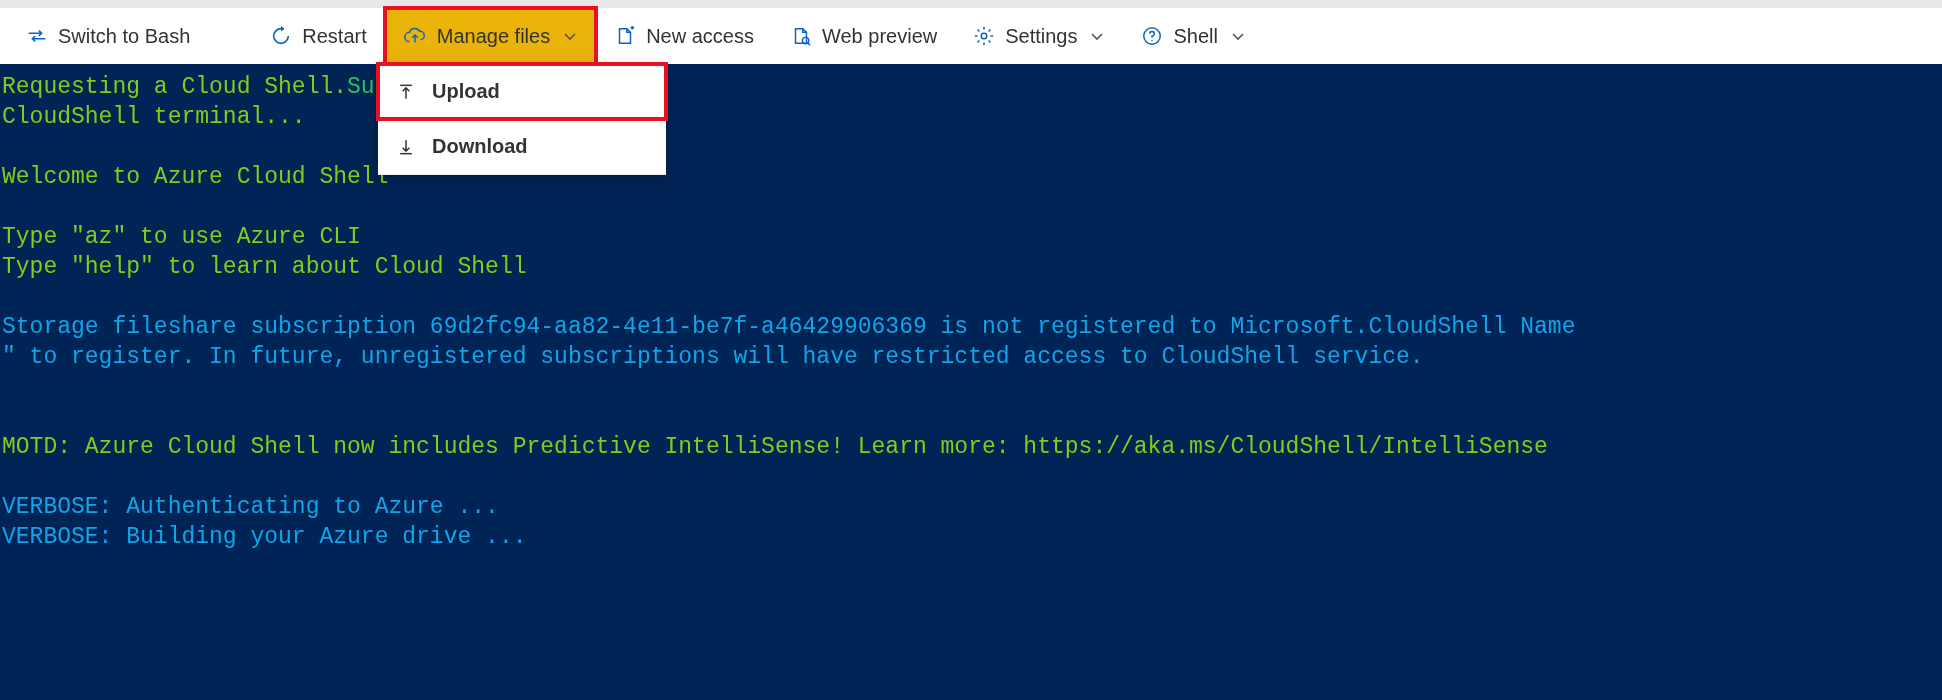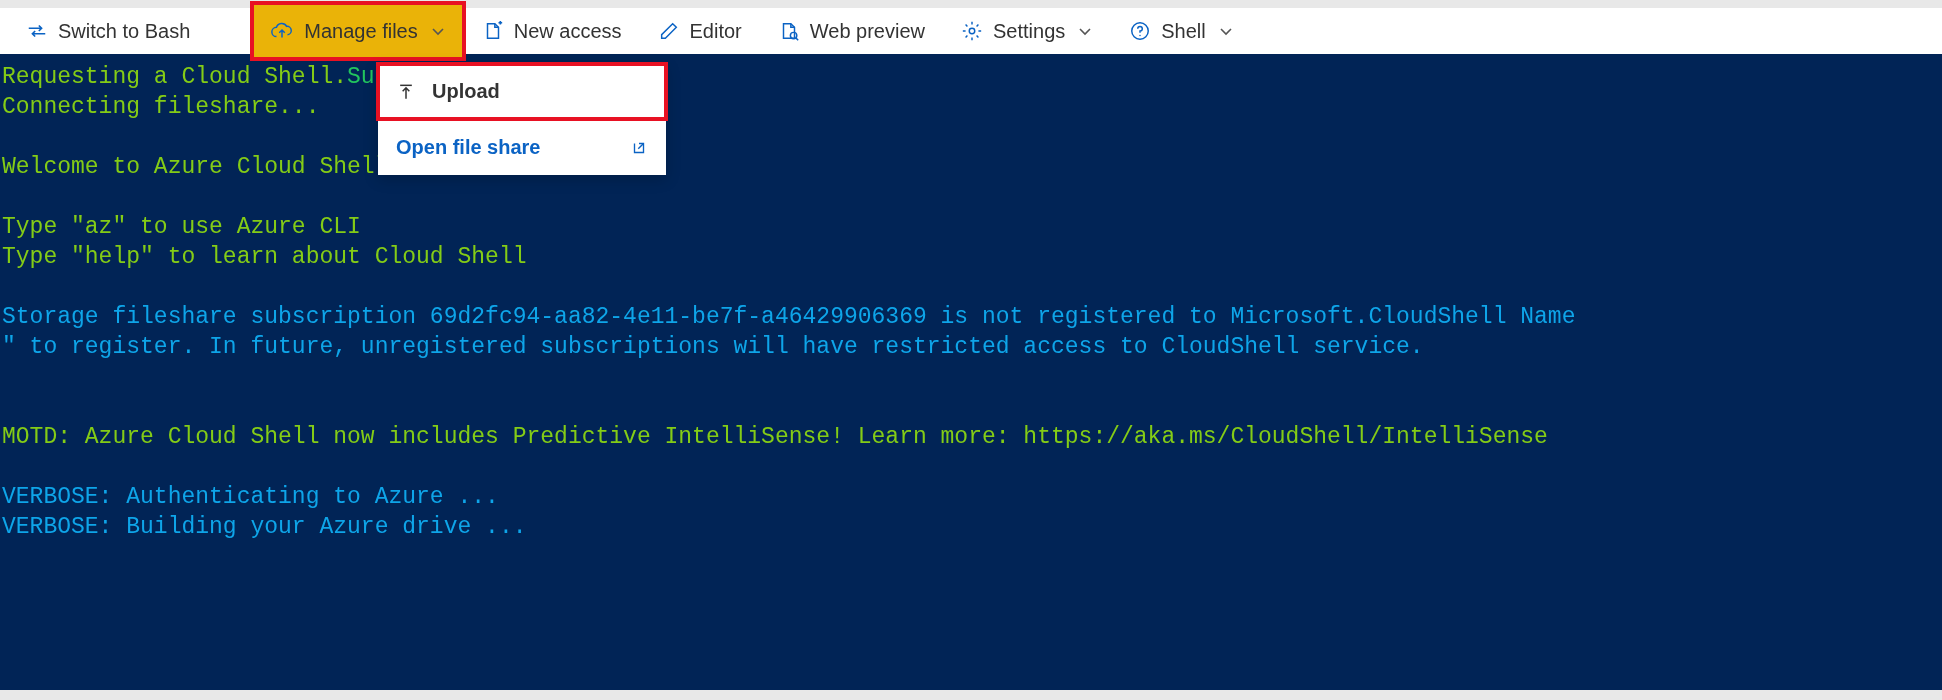--- a/index.html
+++ b/index.html
@@ -9,21 +9,21 @@
     font-size: 18px;
     background: #e8e8e8;
     width: 1942px;
   }
   .top-strip {
     height: 8px;
     background: #e8e8e8;
   }
   .toolbar {
     background: #ffffff;
-    height: 46px;
+    height: 56px;
     display: flex;
     align-items: center;
     padding: 0 8px;
     position: relative;
   }
   .toolbar-btn {
     display: flex;
     align-items: center;
     gap: 10px;
     padding: 0 18px;
@@ -115,20 +115,29 @@
       <svg width="22" height="22" viewBox="0 0 24 24" fill="none" stroke="currentColor" stroke-width="1.8">
         <path d="M3 9 L17 9 M14 6 L17 9 L14 12"></path>
         <path d="M21 15 L7 15 M10 12 L7 15 L10 18"></path>
       </svg>
     </span>
     <span>Switch to Bash</span>
   </div>
 
   <div class="gap"></div>
 
+  <div class="toolbar-btn">
+    <span class="icon">
+      <svg width="22" height="22" viewBox="0 0 24 24" fill="none" stroke="currentColor" stroke-width="1.8">
+        <path d="M20 12 A8 8 0 1 1 12 4"></path>
+        <path d="M12 1 L12 7 L16 4 Z" fill="currentColor" stroke="none"></path>
+      </svg>
+    </span>
+    <span>Restart</span>
+  </div>
 
   <div class="toolbar-btn active highlight-btn">
     <span class="icon">
       <svg width="24" height="22" viewBox="0 0 26 20" fill="none" stroke="currentColor" stroke-width="1.6">
         <path d="M7 16 A5 5 0 0 1 7 6 A6 6 0 0 1 18 5 A4.5 4.5 0 0 1 19 14"></path>
         <path d="M13 17 L13 9 M10 12 L13 9 L16 12"></path>
       </svg>
     </span>
     <span>Manage files</span>
     <span class="chev">
@@ -142,28 +151,20 @@
     <span class="icon">
       <svg width="22" height="22" viewBox="0 0 24 24" fill="none" stroke="currentColor" stroke-width="1.6">
         <path d="M6 4 L14 4 L18 8 L18 20 L6 20 Z"></path>
         <path d="M14 4 L14 8 L18 8"></path>
         <path d="M18 3 L22 3 M20 1 L20 5" stroke-width="1.8"></path>
       </svg>
     </span>
     <span>New access</span>
   </div>
 
-  <div class="toolbar-btn">
-    <span class="icon">
-      <svg width="22" height="22" viewBox="0 0 24 24" fill="none" stroke="currentColor" stroke-width="1.6">
-        <path d="M4 20 L4 16 L16 4 L20 8 L8 20 Z"></path>
-      </svg>
-    </span>
-    <span>Editor</span>
-  </div>
 
   <div class="toolbar-btn">
     <span class="icon">
       <svg width="22" height="22" viewBox="0 0 24 24" fill="none" stroke="currentColor" stroke-width="1.6">
         <path d="M6 4 L14 4 L18 8 L18 20 L6 20 Z"></path>
         <path d="M14 4 L14 8 L18 8"></path>
         <circle cx="17" cy="17" r="3.5"></circle>
         <path d="M19.5 19.5 L22 22"></path>
       </svg>
     </span>
@@ -204,37 +205,36 @@
   <div class="dropdown">
     <div class="dropdown-item first">
       <span class="icon">
         <svg width="20" height="20" viewBox="0 0 24 24" fill="none" stroke="currentColor" stroke-width="1.8">
           <path d="M5 4 L19 4"></path>
           <path d="M12 20 L12 7 M8 11 L12 7 L16 11"></path>
         </svg>
       </span>
       <span>Upload</span>
     </div>
+    <div class="dropdown-item">
+      <span class="icon">
+        <svg width="20" height="20" viewBox="0 0 24 24" fill="none" stroke="currentColor" stroke-width="1.8">
+          <path d="M5 20 L19 20"></path>
+          <path d="M12 4 L12 17 M8 13 L12 17 L16 13"></path>
+        </svg>
+      </span>
+      <span>Download</span>
+    </div>
     <hr class="sep">
-    <div class="dropdown-item link">
-      <span>Open file share</span>
-      <span class="icon">
-        <svg width="18" height="18" viewBox="0 0 24 24" fill="none" stroke="currentColor" stroke-width="1.8">
-          <path d="M6 6 L6 18 L18 18 L18 12"></path>
-          <path d="M12 6 L18 6 L18 12"></path>
-          <path d="M18 6 L11 13"></path>
-        </svg>
-      </span>
-    </div>
   </div>
 
 </div>
 
 <div class="terminal"><span class="t-white">Requesting a Cloud Shell.</span><span class="t-green">Su</span>
-<span class="t-white">Connecting fileshare...</span>
+<span class="t-white">CloudShell terminal...</span>
 <span class="t-white"></span>
 <span class="t-white">Welcome to Azure Cloud Shell</span>
 <span class="t-white"></span>
 <span class="t-white">Type "az" to use Azure CLI</span>
 <span class="t-white">Type "help" to learn about Cloud Shell</span>
 <span class="t-white"></span>
 <span class="t-yellow">Storage fileshare subscription 69d2fc94-aa82-4e11-be7f-a46429906369 is not registered to Microsoft.CloudShell Name</span>
 <span class="t-yellow">" to register. In future, unregistered subscriptions will have restricted access to CloudShell service.</span>
 <span class="t-white"></span>
 <span class="t-white"></span>

